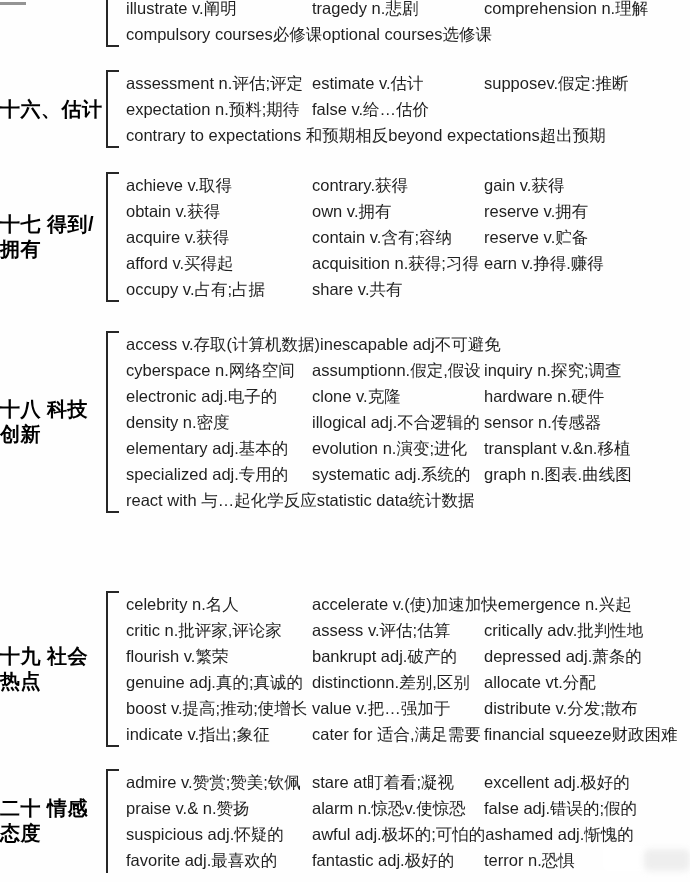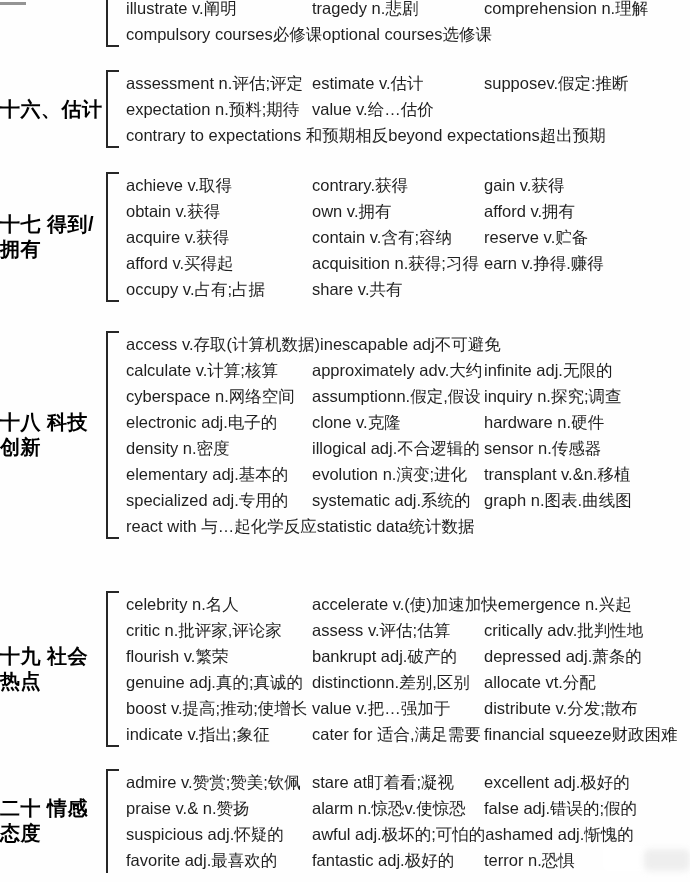--- a/index.html
+++ b/index.html
@@ -80,21 +80,21 @@
       </div>
     <div class="bracket"></div>
     <div class="lines">
         <div class="line">
           <span class="cell">assessment n.评估;评定</span>
           <span class="cell">estimate v.估计</span>
           <span class="cell">supposev.假定:推断</span>
         </div>
         <div class="line">
           <span class="cell">expectation n.预料;期待</span>
-          <span class="cell">value v.给…估价</span>
+          <span class="cell">false v.给…估价</span>
         </div>
         <div class="line">
           <span class="cell">contrary to expectations 和预期相反</span>
           <span class="cell">beyond expectations超出预期</span>
         </div>
       </div>
   </section>
 
   <section class="sec s2">
     <div class="label">
@@ -104,21 +104,21 @@
     <div class="bracket"></div>
     <div class="lines">
         <div class="line">
           <span class="cell">achieve v.取得</span>
           <span class="cell">contrary.获得</span>
           <span class="cell">gain v.获得</span>
         </div>
         <div class="line">
           <span class="cell">obtain v.获得</span>
           <span class="cell">own v.拥有</span>
-          <span class="cell">afford v.拥有</span>
+          <span class="cell">reserve v.拥有</span>
         </div>
         <div class="line">
           <span class="cell">acquire v.获得</span>
           <span class="cell">contain v.含有;容纳</span>
           <span class="cell">reserve v.贮备</span>
         </div>
         <div class="line">
           <span class="cell">afford v.买得起</span>
           <span class="cell">acquisition n.获得;习得</span>
           <span class="cell">earn v.挣得.赚得</span>
@@ -135,25 +135,20 @@
         <div class="label-line">十八 科技</div>
         <div class="label-line">创新</div>
       </div>
     <div class="bracket"></div>
     <div class="lines">
         <div class="line">
           <span class="cell">access v.存取(计算机数据)</span>
           <span class="cell">inescapable adj不可避免</span>
         </div>
         <div class="line">
-          <span class="cell">calculate v.计算;核算</span>
-          <span class="cell">approximately adv.大约</span>
-          <span class="cell">infinite adj.无限的</span>
-        </div>
-        <div class="line">
           <span class="cell">cyberspace n.网络空间</span>
           <span class="cell">assumptionn.假定,假设</span>
           <span class="cell">inquiry n.探究;调查</span>
         </div>
         <div class="line">
           <span class="cell">electronic adj.电子的</span>
           <span class="cell">clone v.克隆</span>
           <span class="cell">hardware n.硬件</span>
         </div>
         <div class="line">

